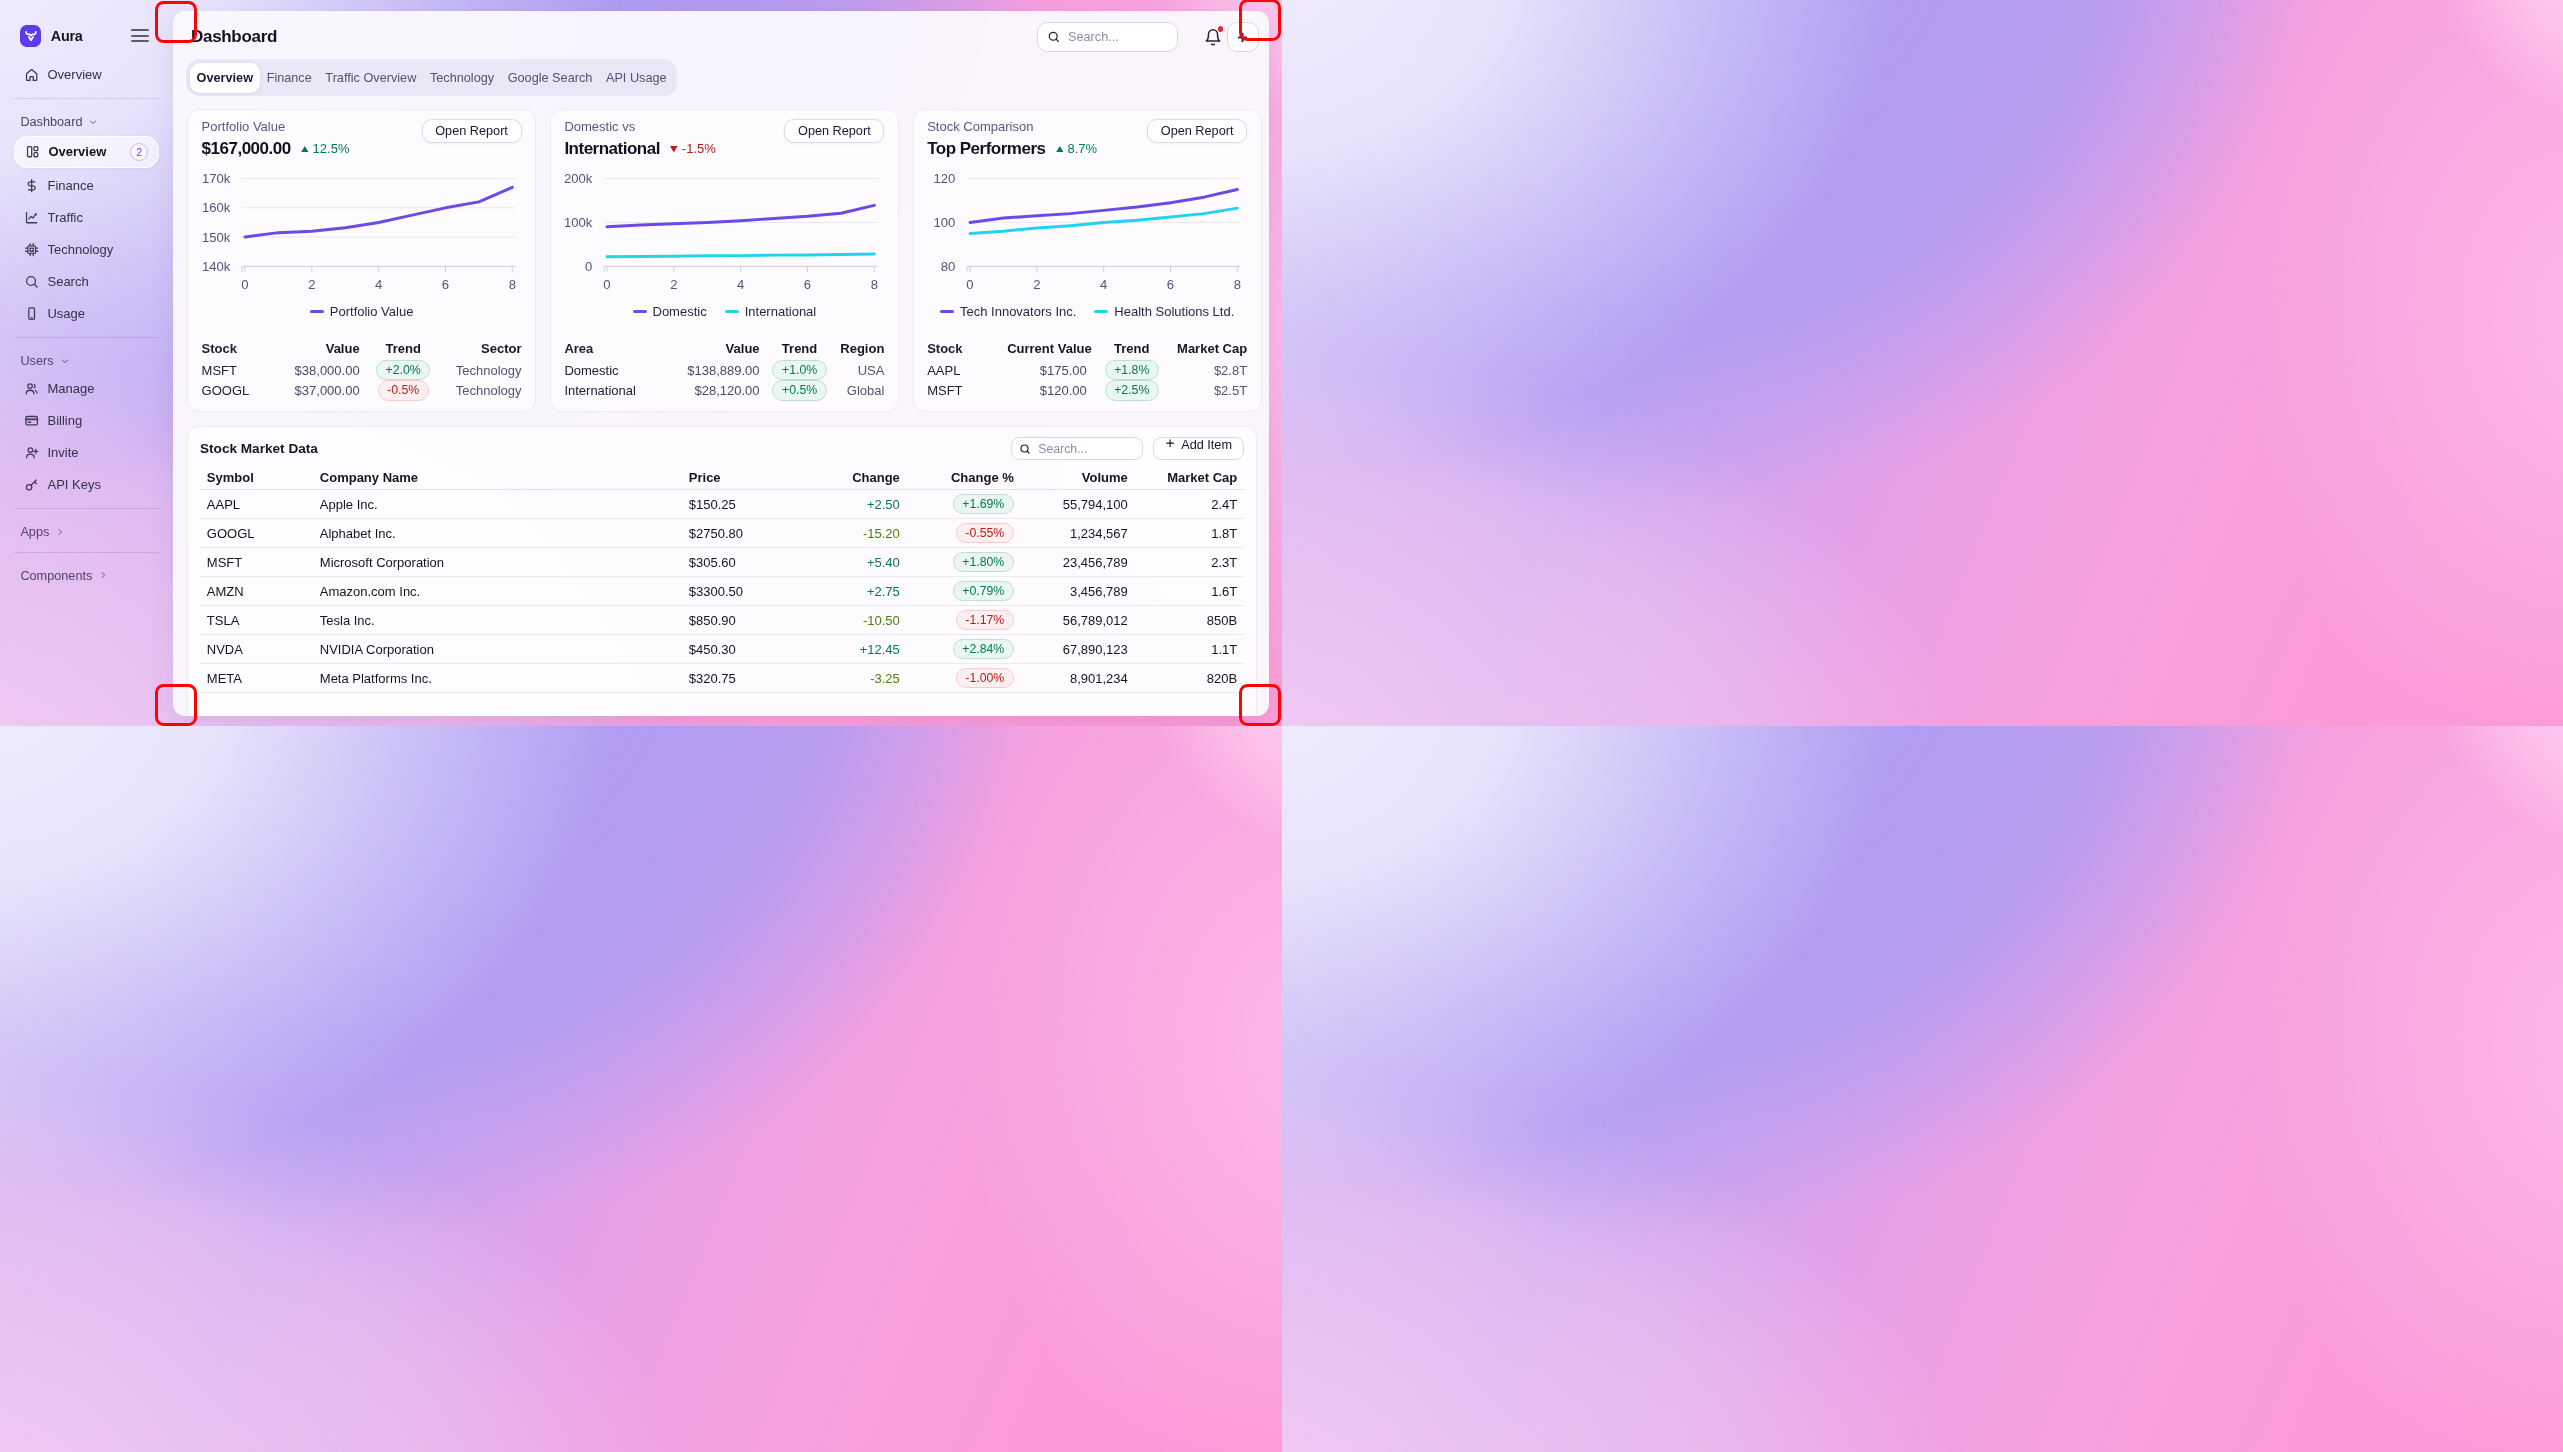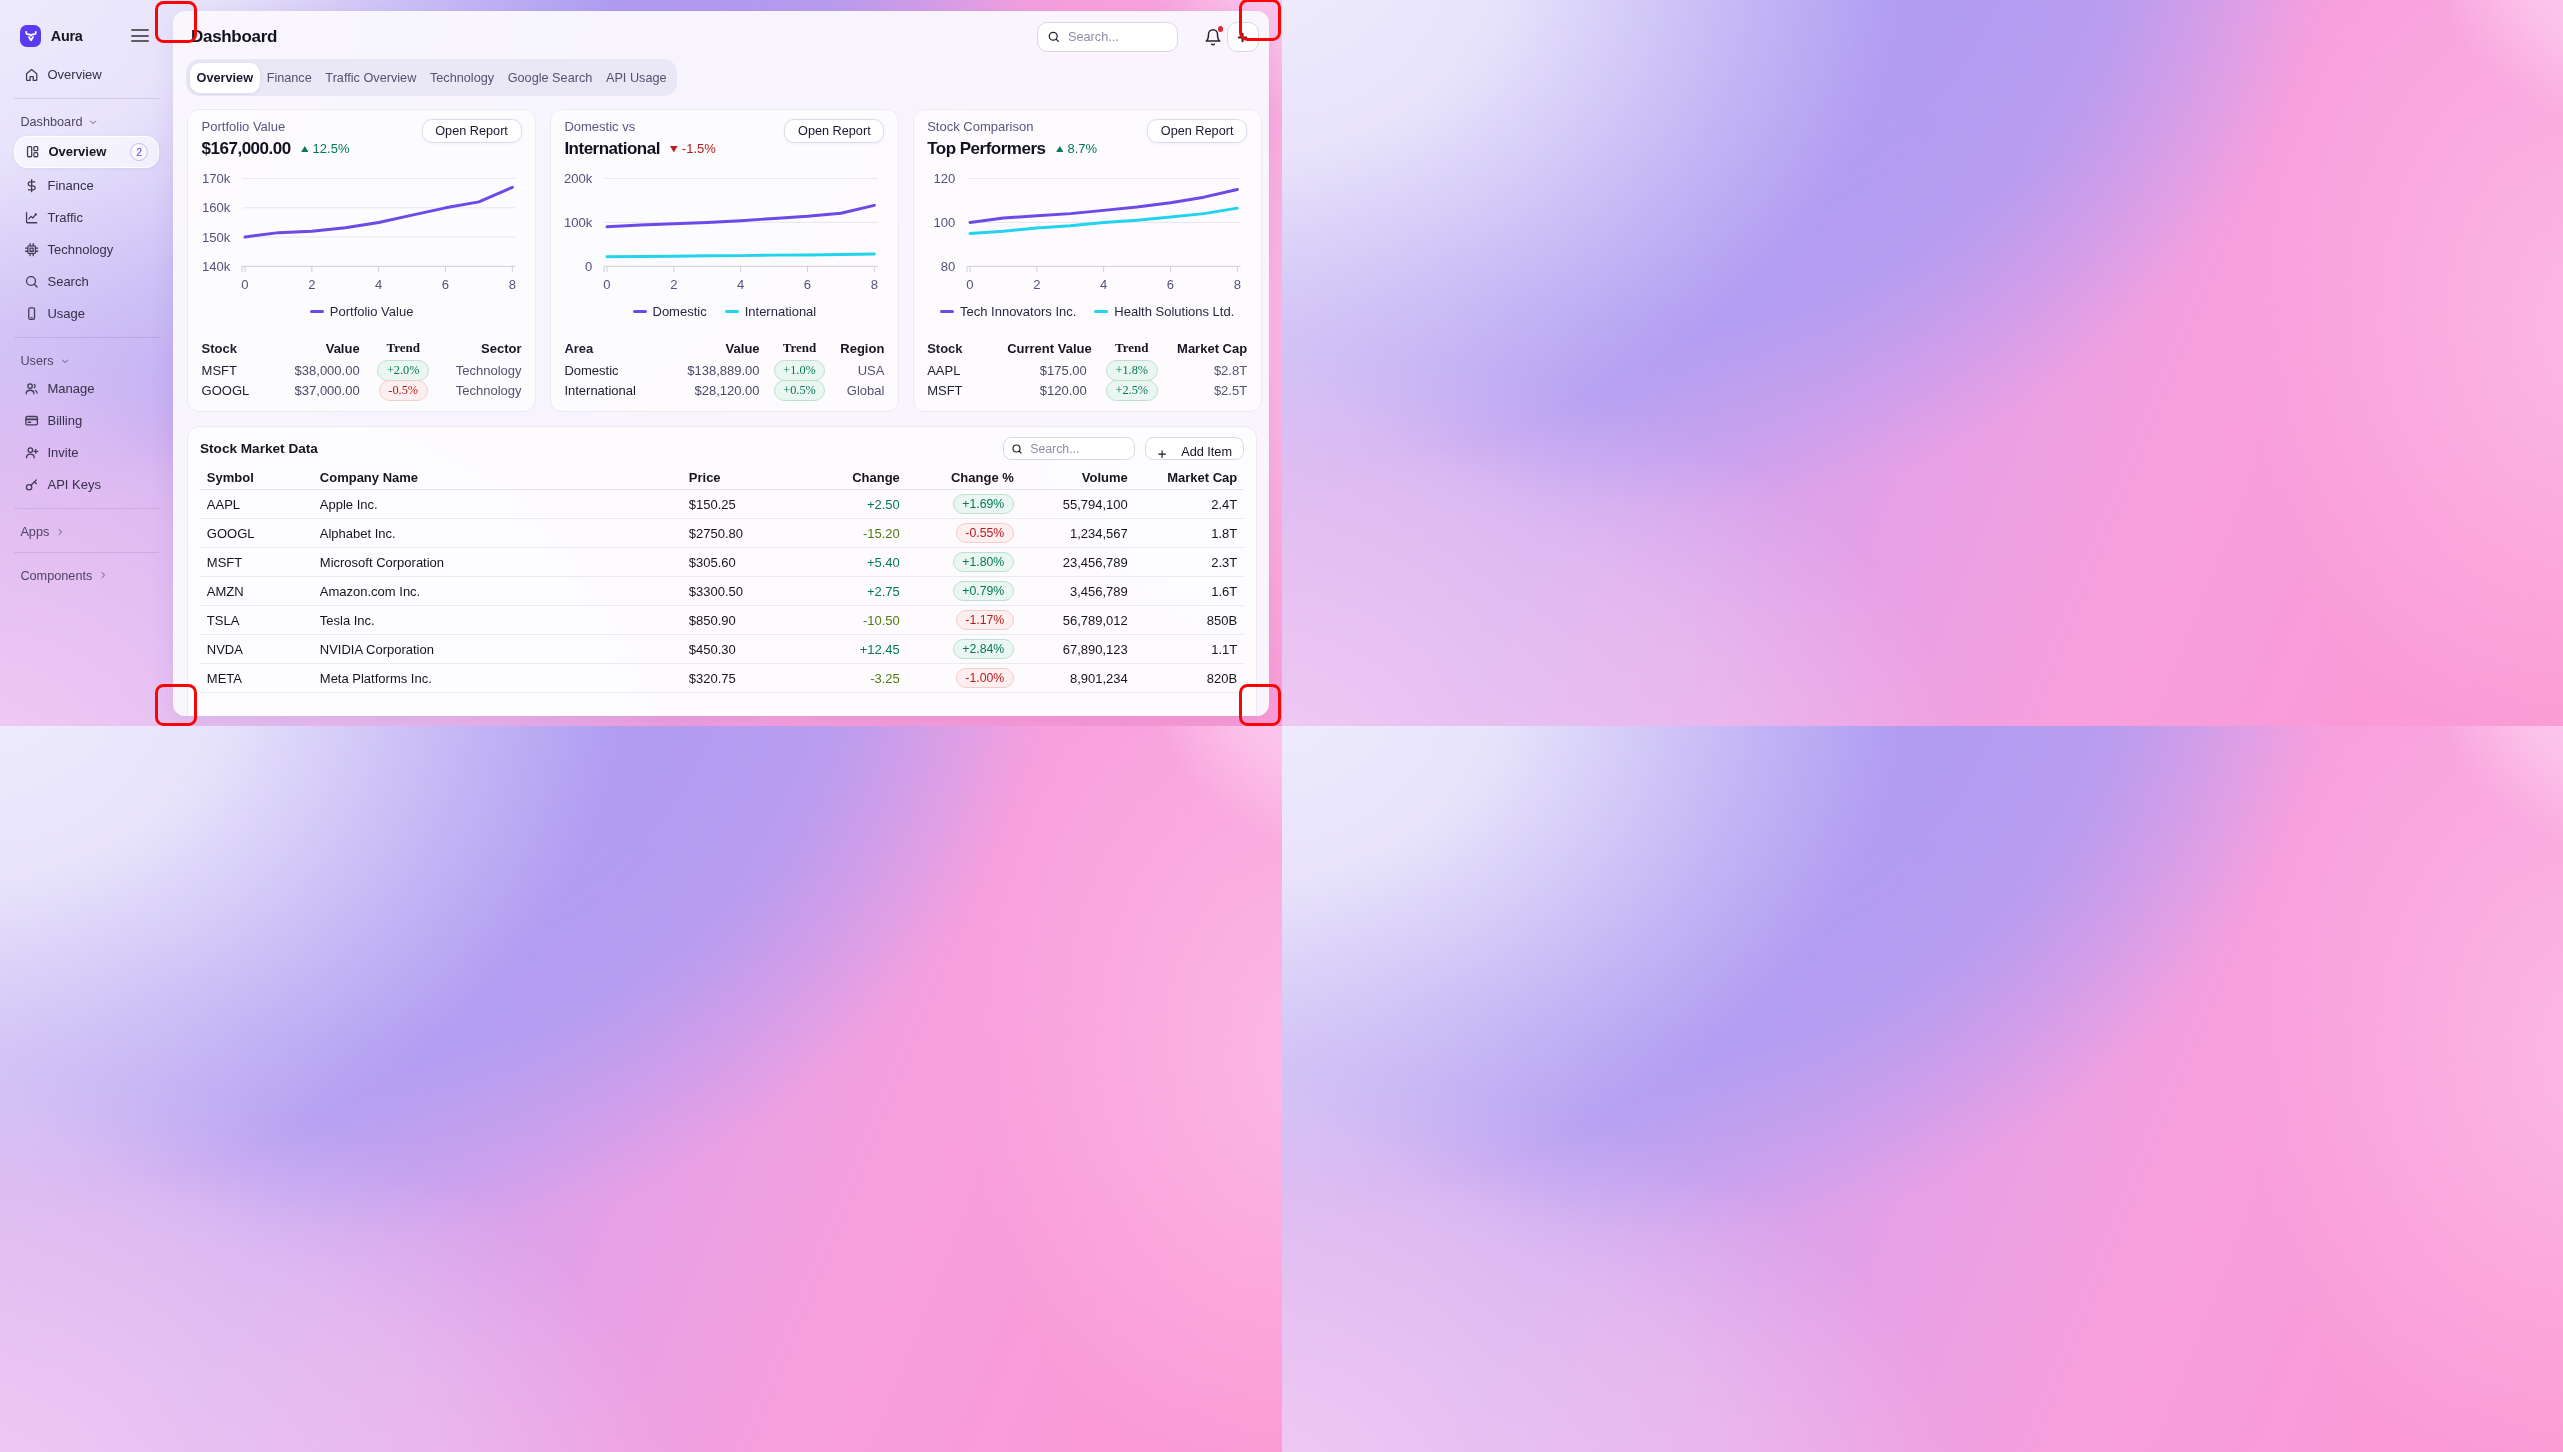--- a/index.html
+++ b/index.html
@@ -70,34 +70,34 @@
   .legend { display:flex; justify-content:center; gap:18px; margin-top:14.4px; }
   .leg-item { display:flex; align-items:center; gap:6px; font-size:13px; color:#2b2741; }
   .leg-dash { width:14px; height:3px; border-radius:1.7px; }
   .mini-table { margin-top:19.5px; }
   .mt-row { display:grid; grid-template-columns:26% 23.4% 27.2% 23.4%; align-items:center; height:20.3px; font-size:13px; white-space:nowrap; }
   .ccard:nth-child(2) .mt-row { grid-template-columns:24% 37% 25% 14%; }
   .ccard:nth-child(3) .mt-row { grid-template-columns:25% 24.9% 28.1% 22%; }
   .mt-row.hdr { font-weight:700; color:#17141f; height:18.6px; margin-bottom:2.5px;}
   .mt-c1 { text-align:left; color:#232033; }
   .mt-c2 { text-align:right; color:#4c4868; }
-  .mt-c3 { text-align:center;font-family:Liberation Serif, serif; }
+  .mt-c3 { text-align:center; }
   .mt-c4 { text-align:right; color:#565270; }
   .mt-row.hdr .mt-c2, .mt-row.hdr .mt-c3, .mt-row.hdr .mt-c4 { color:#17141f; }
   .pill { display:inline-block; padding:2.1px 8.5px; border-radius:847px; font-size:12.3px; font-weight:500; }
   .pill.up { color:#047857; background:#eaf6f0; border:0.8px solid #bfdfd0; }
   .pill.down { color:#b91c1c; background:#fdefef; border:0.8px solid #f3cccc; }
   
   .stock-card { position:absolute; left:14px; top:415px; width:1070px; height:314px; background:rgba(255,255,255,.65); border:0.8px solid #edeaf2; border-radius:12px; padding:0 12px; }
   .stock-head { display:flex; align-items:center; margin-top:4.2px; height:34px; }
   .stock-title { font-size:13.6px; font-weight:700; color:#17141f; flex:1; }
   .stock-search { width:132px; height:23px; border:0.8px solid #d9d7e3; border-radius:8.5px; background:#fff; display:flex; align-items:center; padding:0 7.6px; }
   .stock-search svg { width:12px; height:12px; stroke:#23202e; }
   .stock-search .ph { font-size:12.3px; color:#8f8ba6; margin-left:6.8px; }
-  .add-btn { margin-left:10.2px; height:23px; padding:0 11px; border:0.8px solid #d9d7e3; border-radius:8.5px; background:#fff; display:flex; align-items:flex-end; gap:14px; font-size:12.7px; font-weight:500; color:#17141f; }
+  .add-btn { margin-left:10.2px; height:23px; padding:0 11px; border:0.8px solid #d9d7e3; border-radius:8.5px; background:#fff; display:flex; align-items:flex-start; gap:6px; font-size:12.7px; font-weight:500; color:#17141f; }
   .add-btn svg { width:10.2px; height:10.2px; stroke:#17141f; }
   .srow { display:grid; grid-template-columns:113px 369px 94px 117px 114px 114px 1fr; align-items:center; height:29px; font-size:13px; border-bottom:0.8px solid #eceaf1; padding:0 6.8px; }
   .srow.hdr { font-weight:600; height:24.6px; border-bottom:0.8px solid #e5e2ec; color:#17141f; }
   .sc-r { text-align:right; }
   .s-sym,.s-com,.s-pri,.s-vol,.s-cap { color:#17141f; }
   .s-chg.up { color:#047857; } .s-chg.down { color:#4d7c0f; }
   
   .mark { position:absolute; border:3.8px solid #f80606; border-radius:8.5px; width:42px; height:42px; }
 </style>
 </head>

